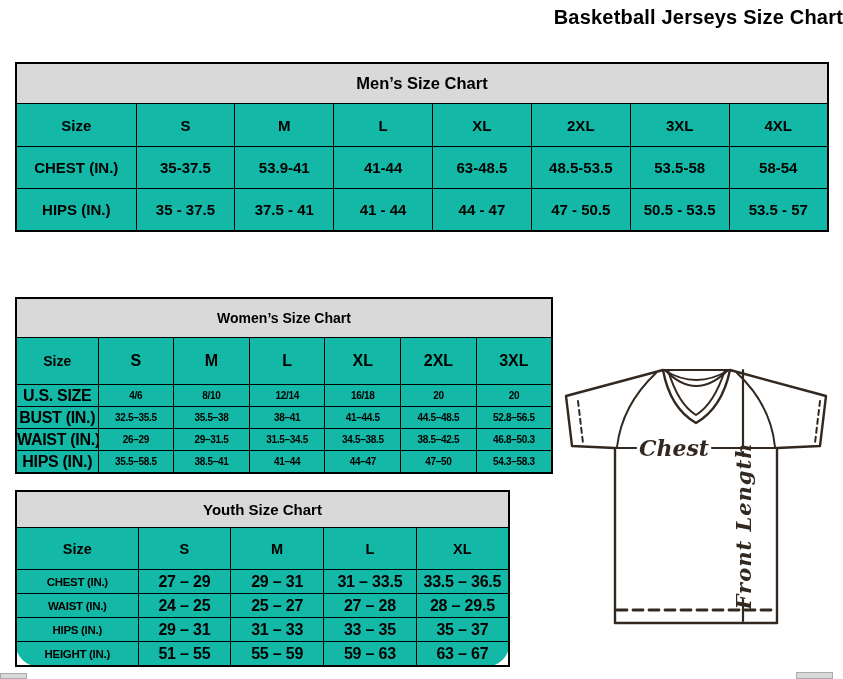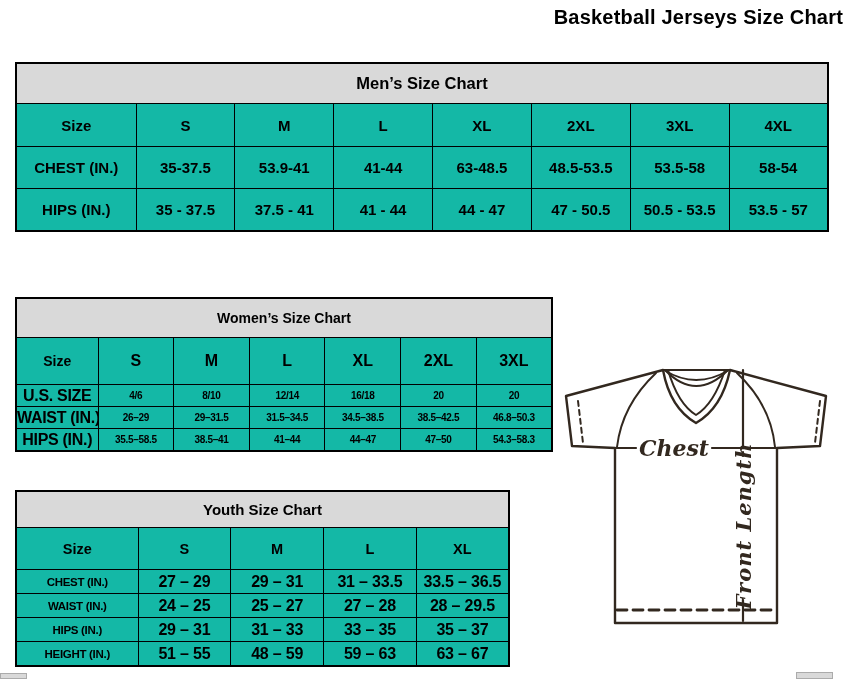--- a/index.html
+++ b/index.html
@@ -120,41 +120,50 @@
   <tr>
     <td class="label-cell">U.S. SIZE</td>
     <td class="data-cell">4/6</td>
     <td class="data-cell">8/10</td>
     <td class="data-cell">12/14</td>
     <td class="data-cell">16/18</td>
     <td class="data-cell">20</td>
     <td class="data-cell">20</td>
   </tr>
   <tr>
+    <td class="label-cell">BUST (IN.)</td>
+    <td class="data-cell">32.5–35.5</td>
+    <td class="data-cell">35.5–38</td>
+    <td class="data-cell">38–41</td>
+    <td class="data-cell">41–44.5</td>
+    <td class="data-cell">44.5–48.5</td>
+    <td class="data-cell">52.8–56.5</td>
+  </tr>
+  <tr>
     <td class="label-cell">WAIST (IN.)</td>
     <td class="data-cell">26–29</td>
     <td class="data-cell">29–31.5</td>
     <td class="data-cell">31.5–34.5</td>
     <td class="data-cell">34.5–38.5</td>
     <td class="data-cell">38.5–42.5</td>
     <td class="data-cell">46.8–50.3</td>
   </tr>
   <tr>
     <td class="label-cell">HIPS (IN.)</td>
     <td class="data-cell">35.5–58.5</td>
     <td class="data-cell">38.5–41</td>
     <td class="data-cell">41–44</td>
     <td class="data-cell">44–47</td>
     <td class="data-cell">47–50</td>
     <td class="data-cell">54.3–58.3</td>
   </tr>
 </tbody>
   </table>
 
-<table class="size-table youth" style="left:15px;top:490px;width:495px;">
+<table class="size-table youth" style="left:15px;top:490px;width:495px;border-radius:25px;">
   <colgroup>
     <col style="width:122px">
       <col>
       <col>
       <col>
       <col>
   </colgroup>
   <tbody>
       <tr>
     <td class="tbl-header" colspan="5">Youth Size Chart</td>
@@ -183,21 +192,21 @@
   <tr>
     <td class="label-cell">HIPS (IN.)</td>
     <td class="data-cell">29 – 31</td>
     <td class="data-cell">31 – 33</td>
     <td class="data-cell">33 – 35</td>
     <td class="data-cell">35 – 37</td>
   </tr>
   <tr>
     <td class="label-cell">HEIGHT (IN.)</td>
     <td class="data-cell">51 – 55</td>
-    <td class="data-cell">48 – 59</td>
+    <td class="data-cell">55 – 59</td>
     <td class="data-cell">59 – 63</td>
     <td class="data-cell">63 – 67</td>
   </tr>
 </tbody>
   </table>
 
 <div class="jersey-wrap">
   <svg width="286" height="316" viewBox="0 0 286 316" xmlns="http://www.w3.org/2000/svg">
     <g fill="none" stroke="#32281f" stroke-width="2.4" stroke-linejoin="round" stroke-linecap="round">
 

